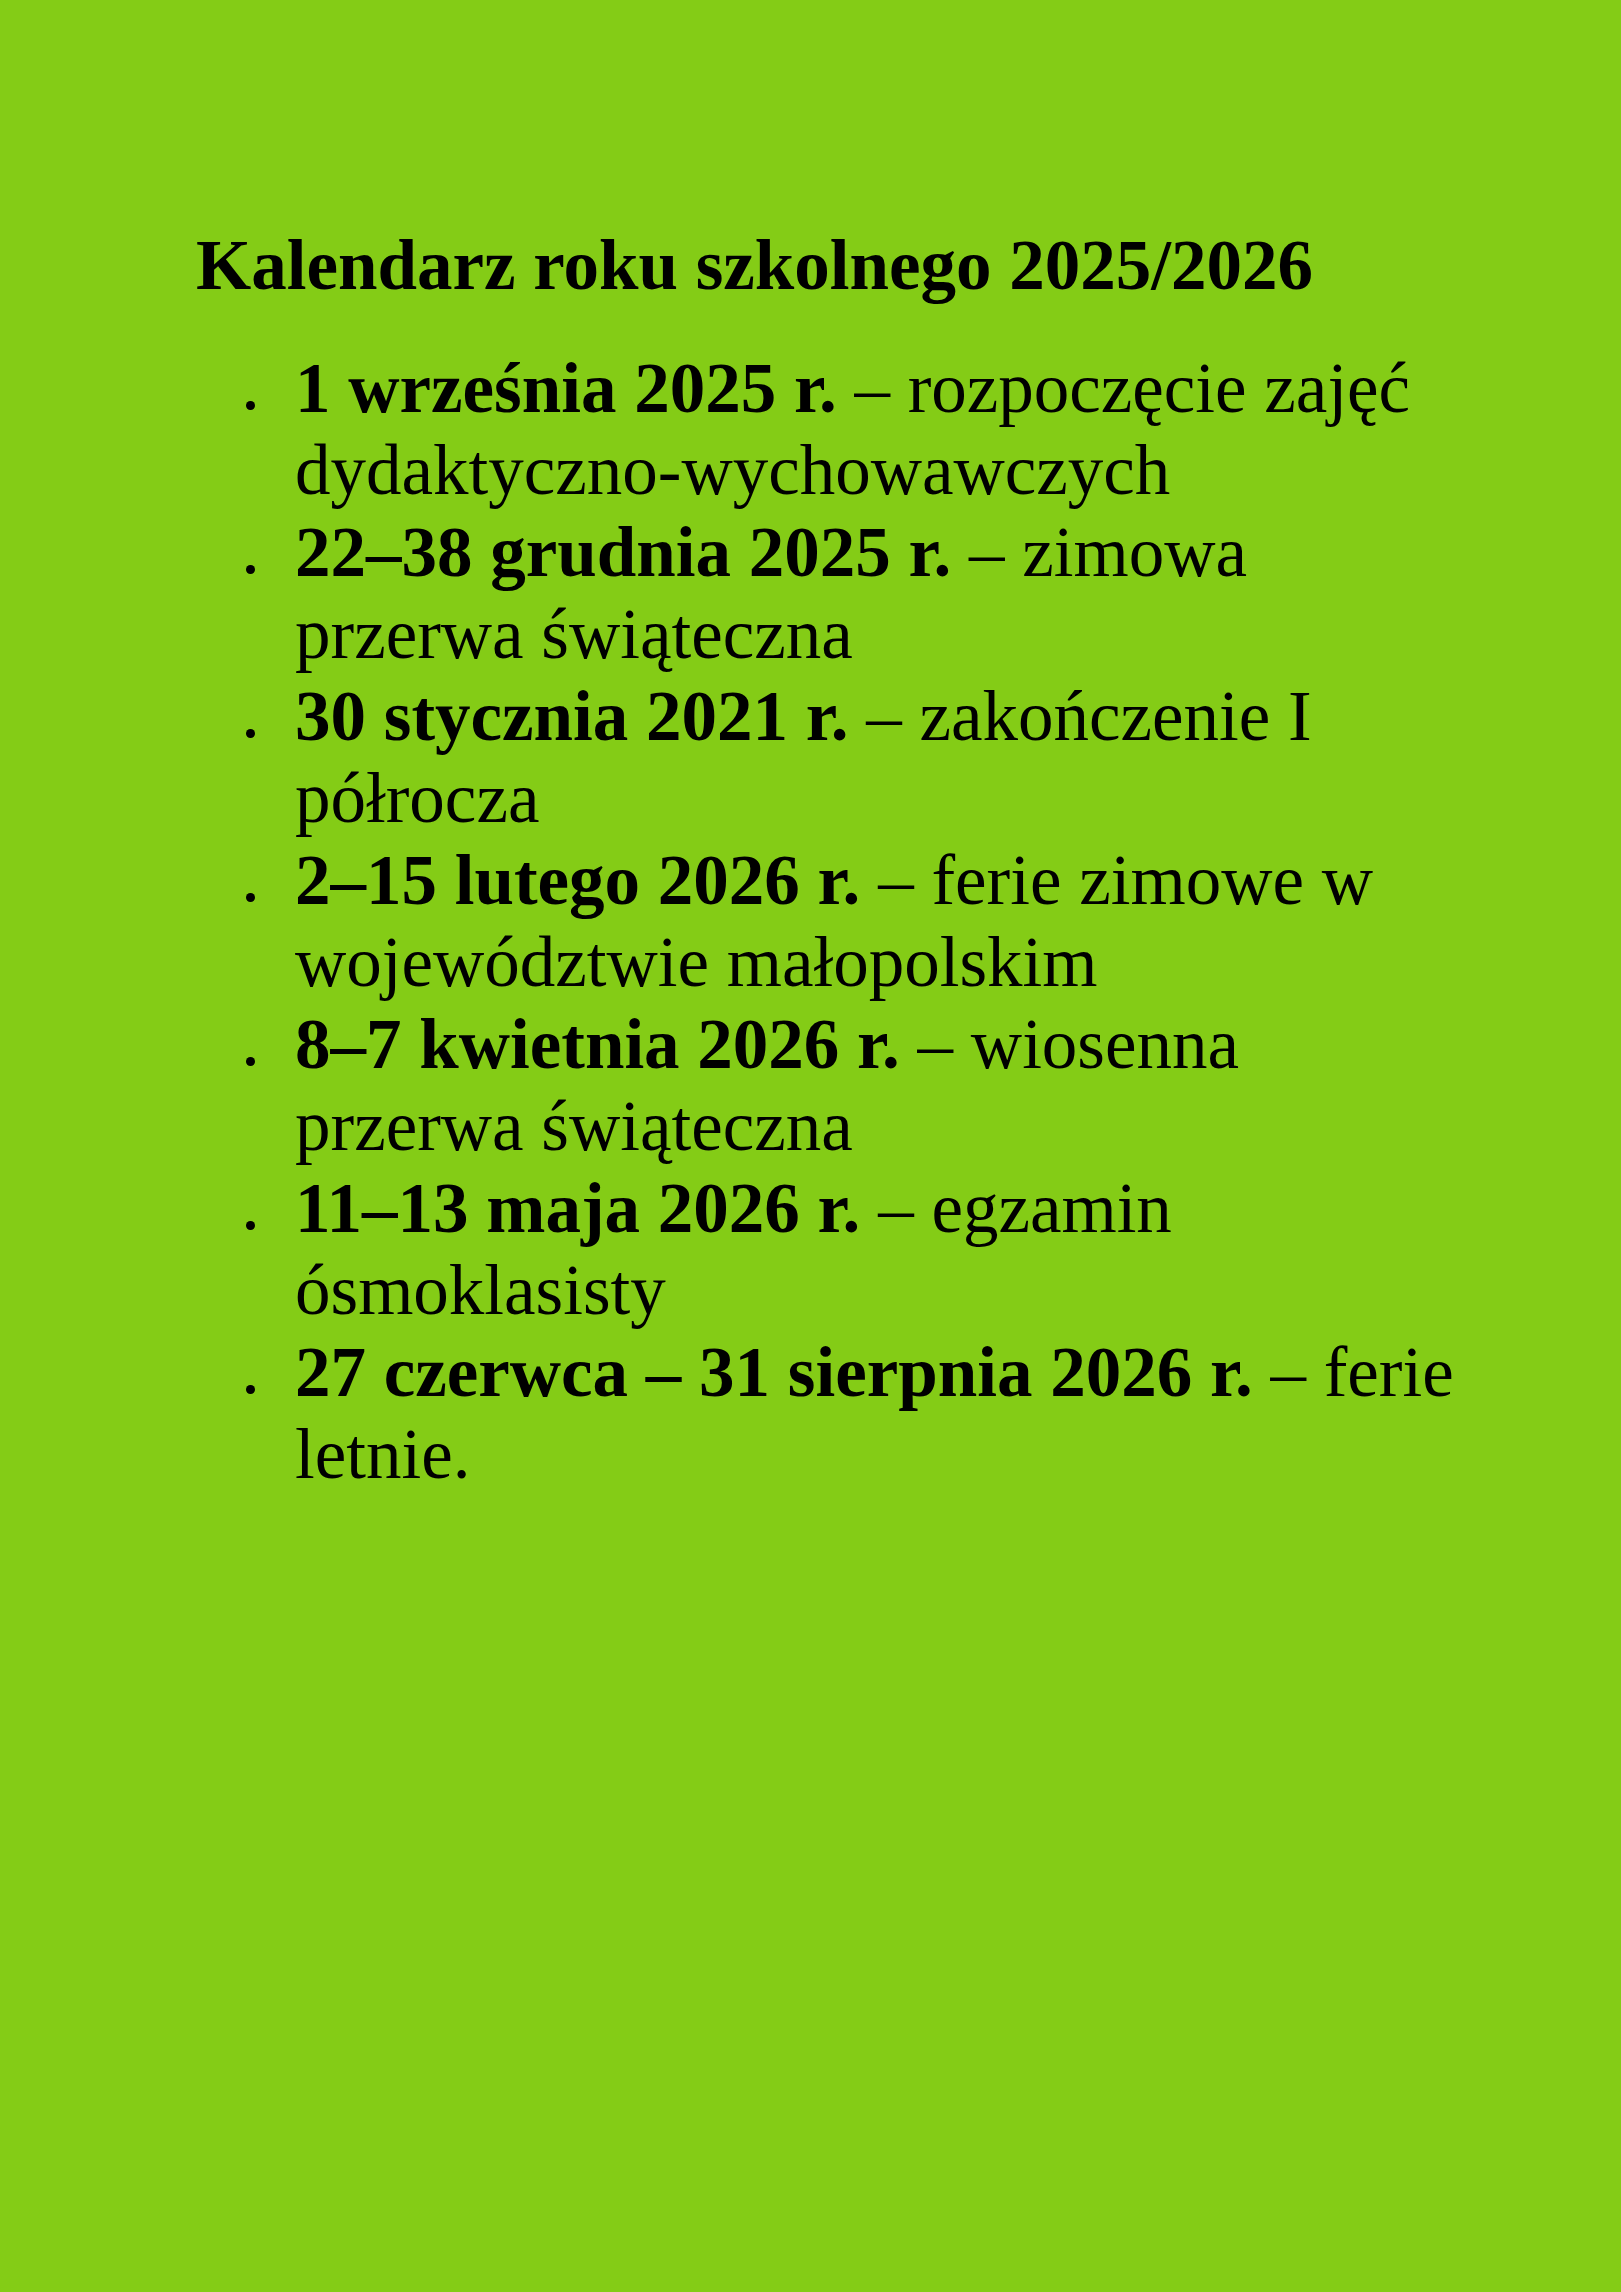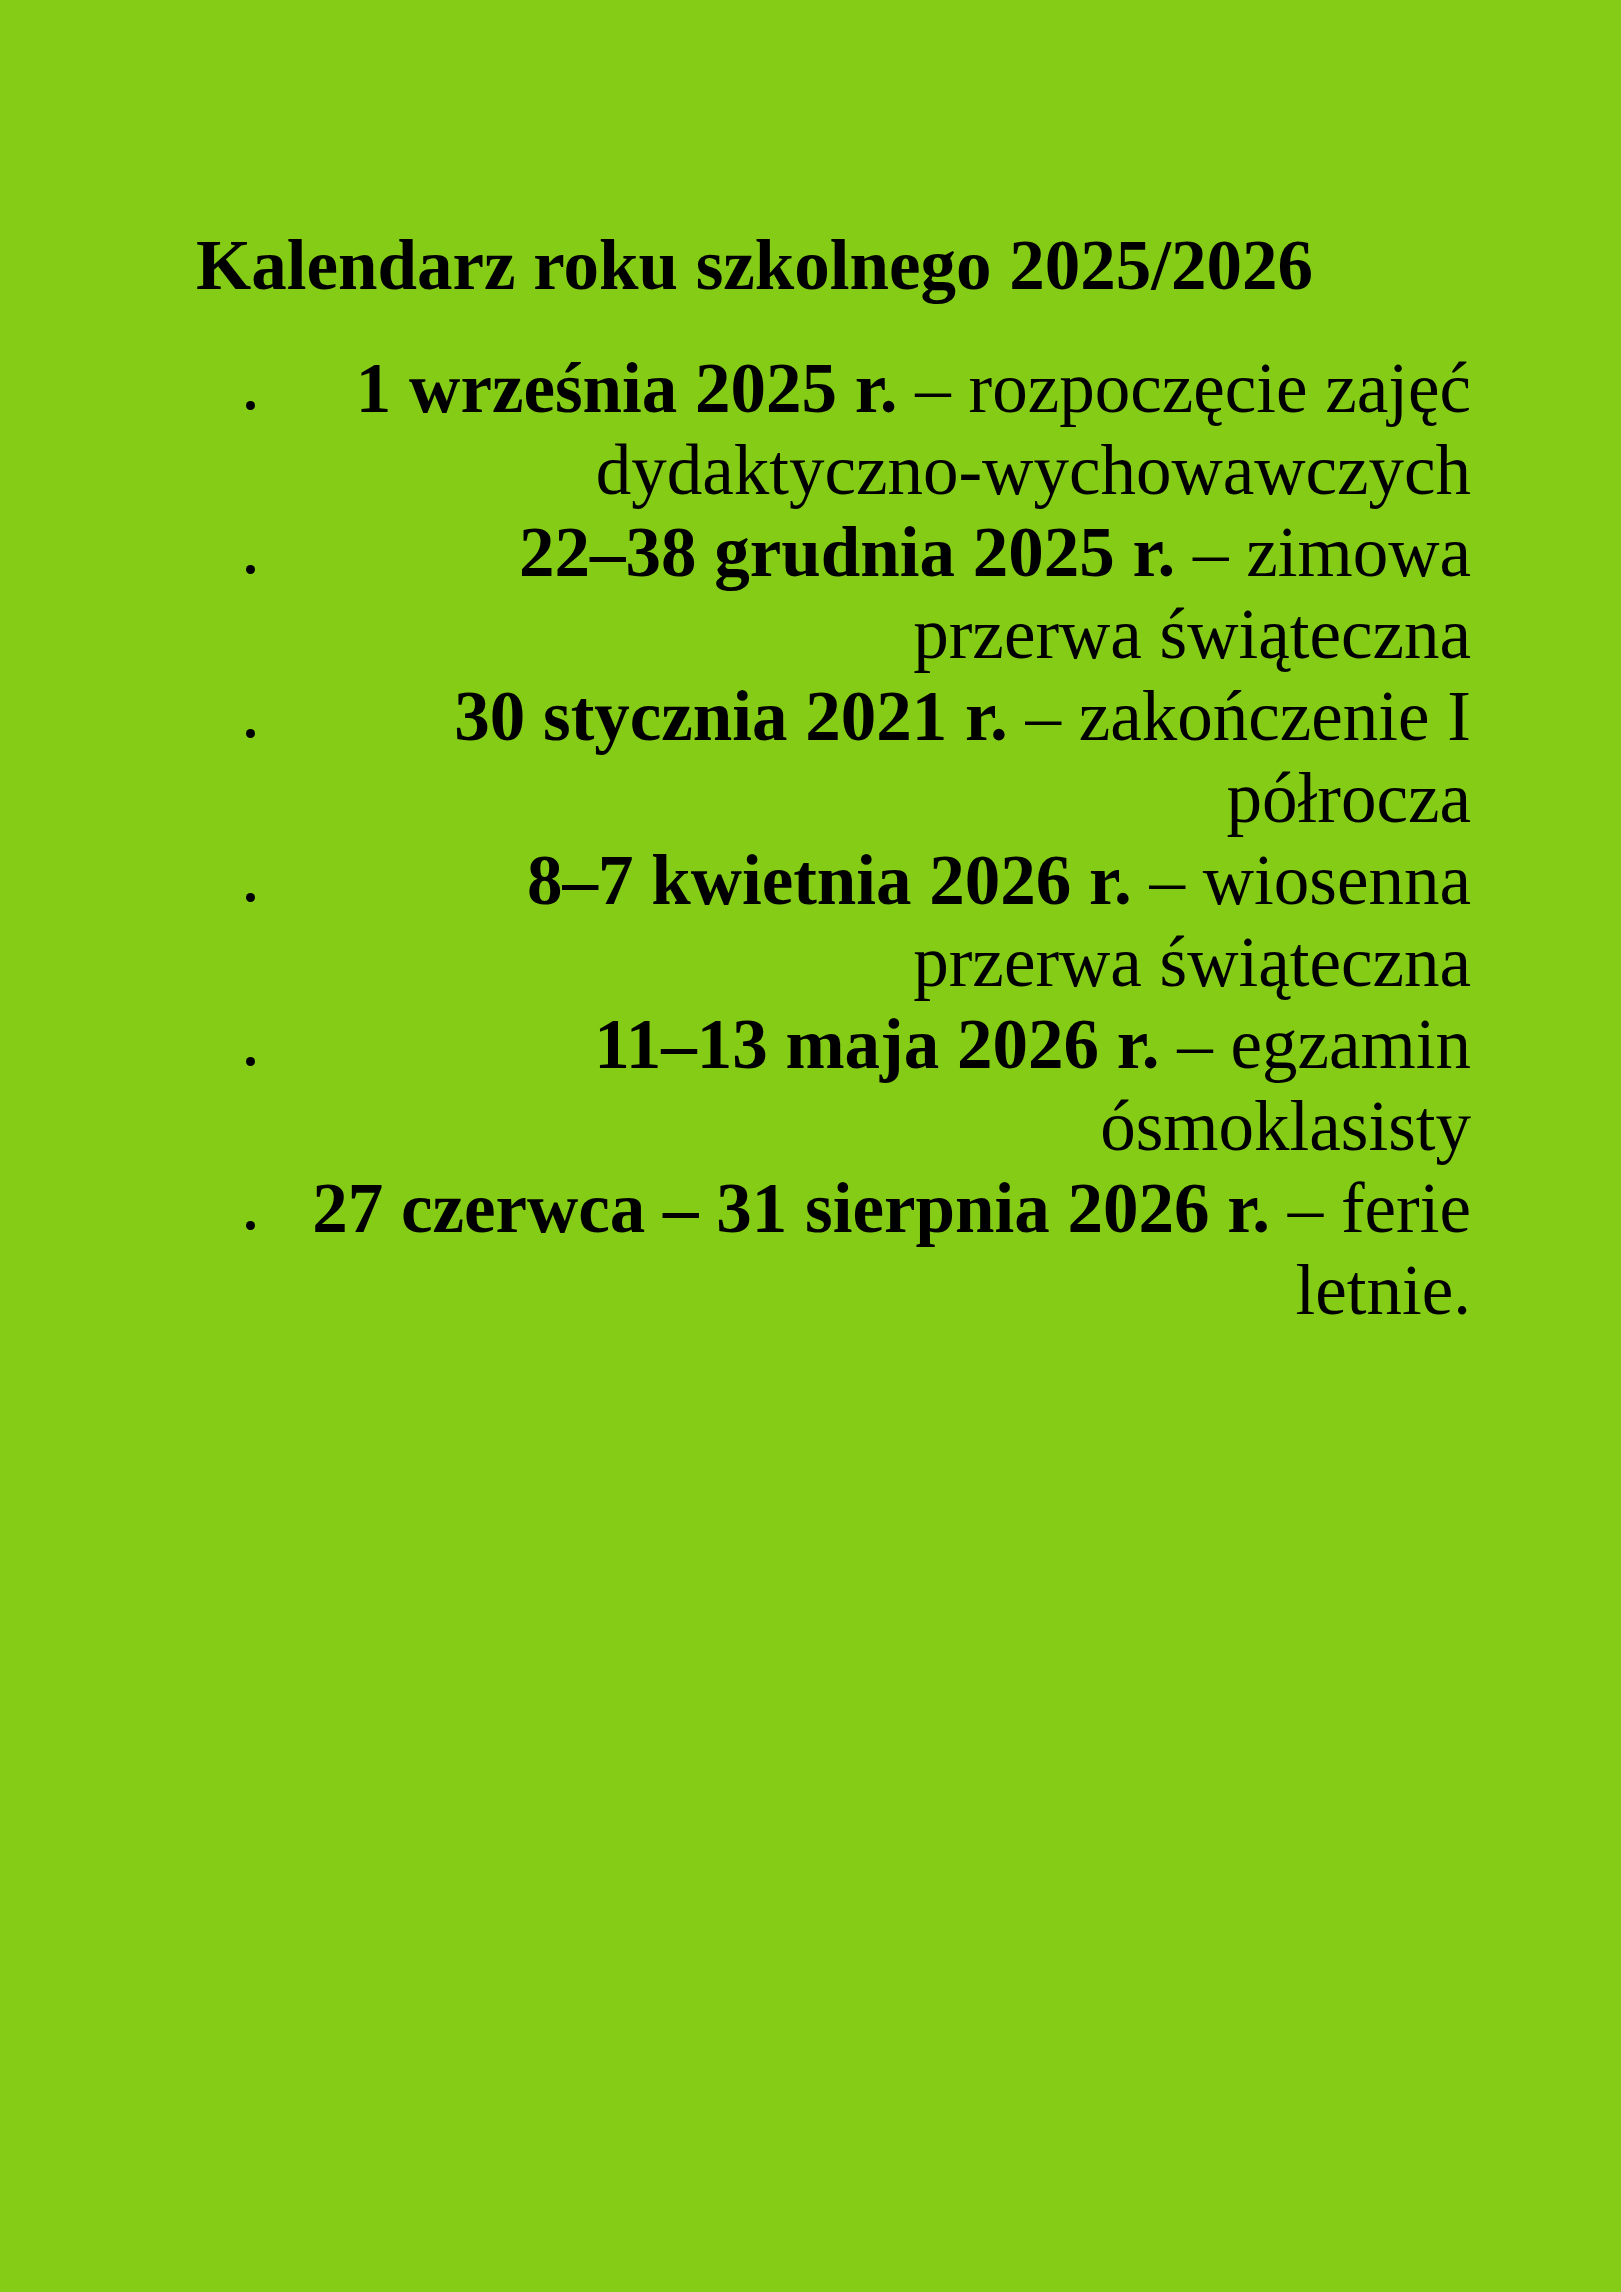--- a/index.html
+++ b/index.html
@@ -41,21 +41,20 @@
     margin: 0;
     padding: 0;
     list-style: none;
     font-size: 71px;
     line-height: 82px;
   }
   .item {
     position: relative;
     margin: 0;
     padding: 0;
-    text-align: right;
   }
   .bullet {
     position: absolute;
     left: -49px;
     top: 0;
     width: 19.6px;
     height: 82px;
   }
   .bullet::after {
     content: "";
@@ -88,20 +87,24 @@
     <li class="item">
       <span class="bullet"></span>
       <span class="date">22–38 grudnia 2025 r.</span><span class="sep"> – </span><span class="desc">zimowa przerwa świąteczna</span>
     </li>
     <li class="item">
       <span class="bullet"></span>
       <span class="date">30 stycznia 2021 r.</span><span class="sep"> – </span><span class="desc">zakończenie I półrocza</span>
     </li>
     <li class="item">
       <span class="bullet"></span>
+      <span class="date">2–15 lutego 2026 r.</span><span class="sep"> – </span><span class="desc">ferie zimowe w województwie małopolskim</span>
+    </li>
+    <li class="item">
+      <span class="bullet"></span>
       <span class="date">8–7 kwietnia 2026 r.</span><span class="sep"> – </span><span class="desc">wiosenna przerwa świąteczna</span>
     </li>
     <li class="item">
       <span class="bullet"></span>
       <span class="date">11–13 maja 2026 r.</span><span class="sep"> – </span><span class="desc">egzamin ósmoklasisty</span>
     </li>
     <li class="item">
       <span class="bullet"></span>
       <span class="date">27 czerwca – 31 sierpnia 2026 r.</span><span class="sep"> – </span><span class="desc">ferie letnie.</span>
     </li>

